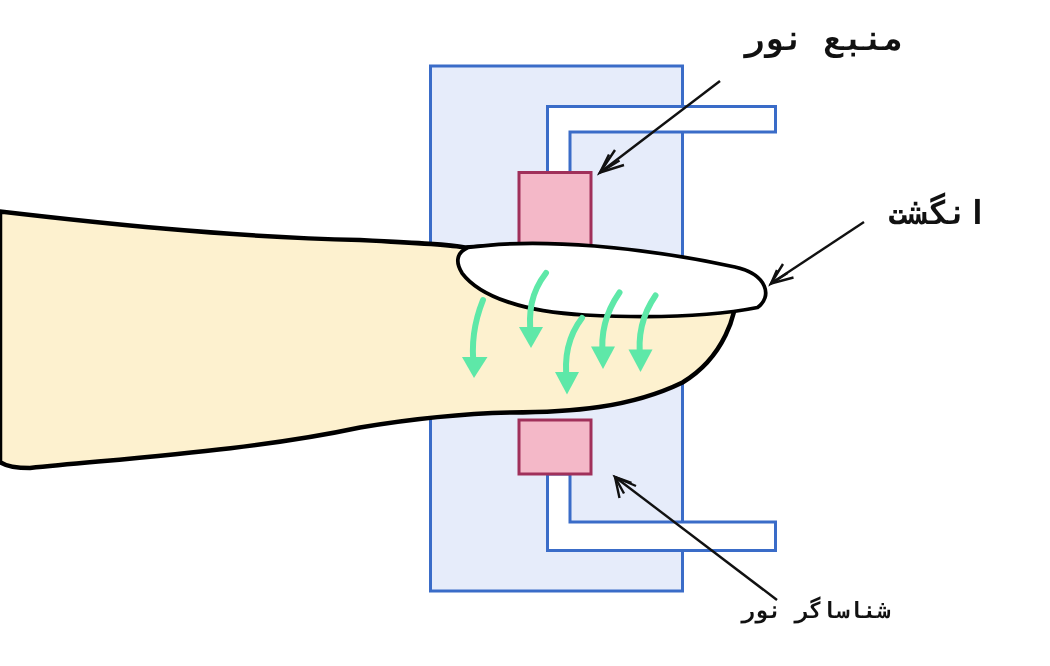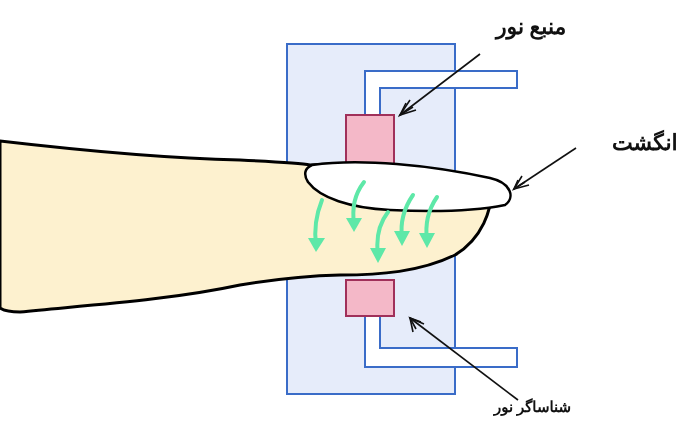--- a/index.html
+++ b/index.html
@@ -1,20 +1,20 @@
 <!DOCTYPE html>
 <html><head>
 <meta charset="utf-8">
 <style>
   html, body { margin: 0; padding: 0; background: #ffffff; }
   body { width: 700px; height: 444px; position: relative; overflow: hidden; }
   svg { position: absolute; left: 0; top: 0; }
   .label {
     position: absolute;
-    font-family: Liberation Serif, serif;
+    font-family: Liberation Mono, monospace;
     font-weight: bold;
     color: #111111;
     direction: rtl;
     white-space: nowrap;
   }
 </style>
 </head>
 <body>
 
 <svg width="700" height="444" viewBox="0 0 700 444" xmlns="http://www.w3.org/2000/svg">
@@ -65,14 +65,14 @@
     <polyline points="522,176 514,189 529,185"></polyline>
     <polyline points="518,180 514,189 525,182"></polyline>
 
     <line x1="518" y1="400" x2="410" y2="318"></line>
     <polyline points="413,332 410,318 424,324"></polyline>
     <polyline points="416,329 410,318 421,322"></polyline>
   </g>
 </svg>
 
 <div class="label" style="left:496px; top:14px; font-size:22px;">منبع نور</div>
-<div class="label" style="left:592px; top:130px; font-size:22px;margin-left:20px;">انگشت</div>
+<div class="label" style="left:592px; top:130px; font-size:22px;">انگشت</div>
 <div class="label" style="left:494px; top:398px; font-size:15px;">شناساگر نور</div>
 
 </body></html>

